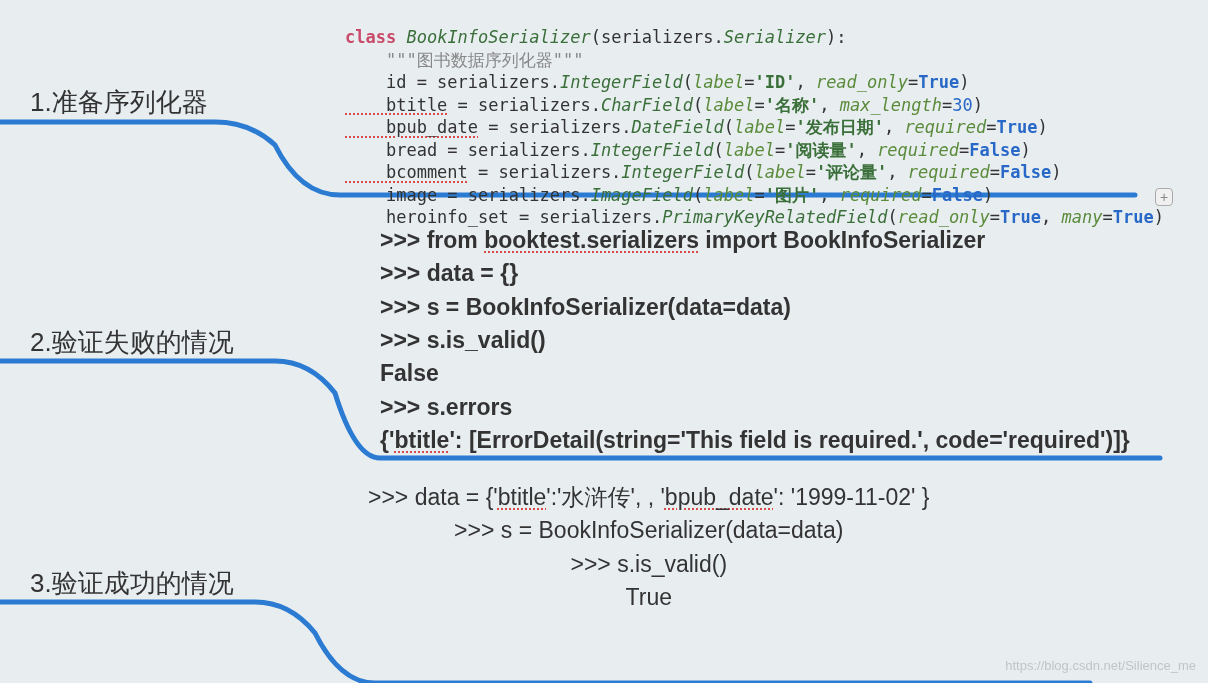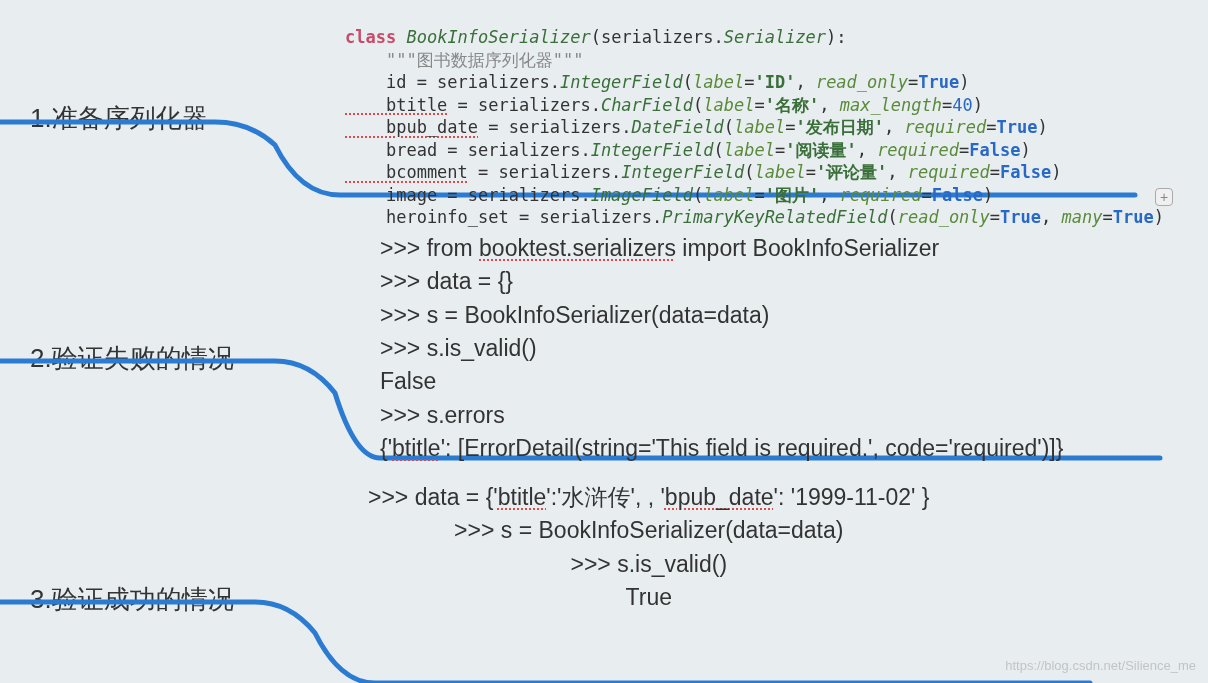--- a/index.html
+++ b/index.html
@@ -14,21 +14,20 @@
     .section {
       position: relative;
       margin-bottom: 8px;
     }
     .section-label {
       position: absolute;
       color: #333;
       font-size: 26px;
       font-weight: 400;
       white-space: nowrap;
-      margin-top: 16px;
     }
     .connector {
       position: absolute;
       pointer-events: none;
     }
     
     
     .code-block {
       font-family: "Menlo", "Consolas", monospace;
       font-size: 17px;
@@ -88,38 +87,38 @@
   <div class="section-label" style="left:30px; top:85px;">1.准备序列化器</div>
 
   <svg class="connector" style="left:0; top:0;" width="1175" height="210">
     <path d="M 0 122 L 215 122 Q 250 122 275 145 Q 300 195 340 195 L 1135 195" stroke="#2a7bd1" stroke-width="5" fill="none" stroke-linecap="round"></path>
   </svg>
 
   <div class="code-block" style="left:345px; top:4px;">
 <span class="kw">class</span><span class="plain"> </span><span class="fn">BookInfoSerializer</span><span class="plain">(serializers.</span><span class="fn">Serializer</span><span class="plain">):</span>
 <span class="comment">    </span><span class="comment">"""图书数据序列化器"""</span>
 <span class="plain">    id = serializers.</span><span class="fn">IntegerField</span><span class="plain">(</span><span class="param">label</span><span class="plain">=</span><span class="str">'ID'</span><span class="plain">, </span><span class="param">read_only</span><span class="plain">=</span><span class="bool">True</span><span class="plain">)</span>
-<span class="plain spell-err">    btitle</span><span class="plain"> = serializers.</span><span class="fn">CharField</span><span class="plain">(</span><span class="param">label</span><span class="plain">=</span><span class="str">'名称'</span><span class="plain">, </span><span class="param">max_length</span><span class="plain">=</span><span class="num">40</span><span class="plain">)</span>
+<span class="plain spell-err">    btitle</span><span class="plain"> = serializers.</span><span class="fn">CharField</span><span class="plain">(</span><span class="param">label</span><span class="plain">=</span><span class="str">'名称'</span><span class="plain">, </span><span class="param">max_length</span><span class="plain">=</span><span class="num">30</span><span class="plain">)</span>
 <span class="plain spell-err">    bpub_date</span><span class="plain"> = serializers.</span><span class="fn">DateField</span><span class="plain">(</span><span class="param">label</span><span class="plain">=</span><span class="str">'发布日期'</span><span class="plain">, </span><span class="param">required</span><span class="plain">=</span><span class="bool">True</span><span class="plain">)</span>
 <span class="plain">    bread = serializers.</span><span class="fn">IntegerField</span><span class="plain">(</span><span class="param">label</span><span class="plain">=</span><span class="str">'阅读量'</span><span class="plain">, </span><span class="param">required</span><span class="plain">=</span><span class="bool">False</span><span class="plain">)</span>
 <span class="plain spell-err">    bcomment</span><span class="plain"> = serializers.</span><span class="fn">IntegerField</span><span class="plain">(</span><span class="param">label</span><span class="plain">=</span><span class="str">'评论量'</span><span class="plain">, </span><span class="param">required</span><span class="plain">=</span><span class="bool">False</span><span class="plain">)</span>
 <span class="plain">    image = serializers.</span><span class="fn">ImageField</span><span class="plain">(</span><span class="param">label</span><span class="plain">=</span><span class="str">'图片'</span><span class="plain">, </span><span class="param">required</span><span class="plain">=</span><span class="bool">False</span><span class="plain">)</span>
 <span class="plain">    heroinfo_set = serializers.</span><span class="fn">PrimaryKeyRelatedField</span><span class="plain">(</span><span class="param">read_only</span><span class="plain">=</span><span class="bool">True</span><span class="plain">, </span><span class="param">many</span><span class="plain">=</span><span class="bool">True</span><span class="plain">)</span></div>
 
   <div class="plus-icon" style="left:1155px; top:188px;">+</div>
 </div>
 
 <div class="section">
   <div class="section-label" style="left:30px; top:317px;text-align:center;">2.验证失败的情况</div>
 
   <svg class="connector" style="left:0; top:0;" width="1175" height="470">
     <path d="M 0 353 L 275 353 Q 310 353 335 385 Q 355 450 380 450 L 1160 450" stroke="#2a7bd1" stroke-width="5" fill="none" stroke-linecap="round"></path>
   </svg>
 
-  <div class="console-block" style="left:380px; top:224px;">
+  <div class="console-block" style="left:380px; top:216px;font-weight:bold;">
     <div class="console-line"><span>&gt;&gt;&gt; from </span><span class="spell-err">booktest.serializers</span><span> import BookInfoSerializer</span></div>
     <div class="console-line">&gt;&gt;&gt; data = {}</div>
     <div class="console-line">&gt;&gt;&gt; s = BookInfoSerializer(data=data)</div>
     <div class="console-line">&gt;&gt;&gt; s.is_valid()</div>
     <div class="console-line">False</div>
     <div class="console-line">&gt;&gt;&gt; s.errors</div>
     <div class="console-line"><span>{'</span><span class="spell-err">btitle</span><span>': [ErrorDetail(string='This field is required.', code='required')]}</span></div>
   </div>
 </div>
 

